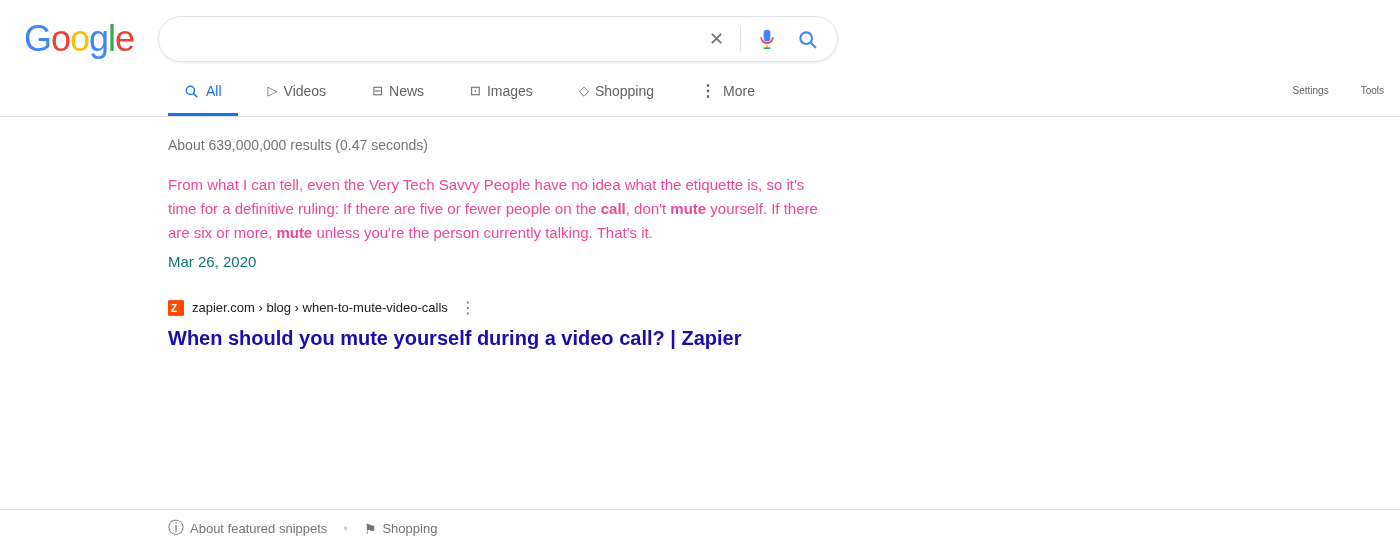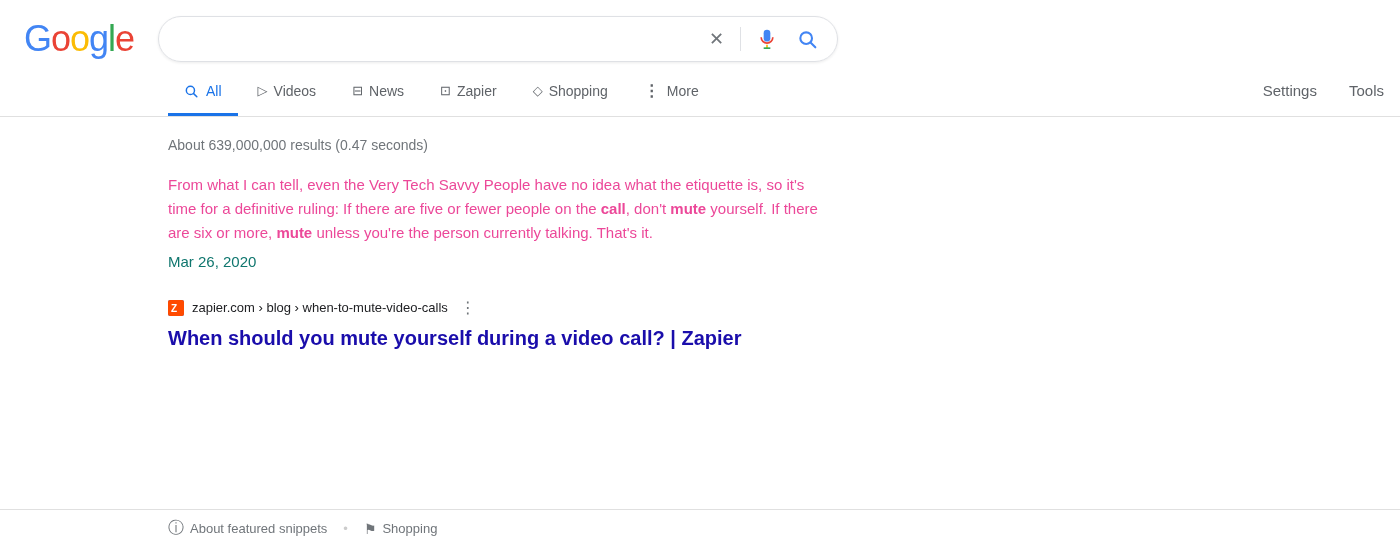--- a/index.html
+++ b/index.html
@@ -76,21 +76,21 @@
       background: #dfe1e5;
     }
 
     
     .nav-tabs {
       display: flex;
       align-items: center;
       padding: 0 0 0 168px;
       border-bottom: 1px solid #e0e0e0;
       margin-top: 4px;
-      gap: 4px;
+      gap: 14px;
     }
 
     .nav-tab {
       display: flex;
       align-items: center;
       gap: 6px;
       padding: 14px 16px;
       font-size: 14px;
       color: #5f6368;
       cursor: pointer;
@@ -104,21 +104,21 @@
 
     .nav-right {
       margin-left: auto;
       display: flex;
       align-items: center;
       gap: 0;
     }
 
     .nav-text-btn {
       padding: 14px 16px;
-      font-size: 15px;
+      font-size: 10px;
       color: #5f6368;
       cursor: pointer;
       background: none;
       border: none;
       border-bottom: 3px solid transparent;
       position: relative;
       bottom: -1px;
       text-align: center;
     }
 
@@ -274,21 +274,21 @@
   <a class="nav-tab" href="#">
     <span style="font-size:13px">▷</span>
     <span>Videos</span>
   </a>
   <a class="nav-tab" href="#">
     <span style="font-size:13px">⊟</span>
     <span>News</span>
   </a>
   <a class="nav-tab" href="#">
     <span style="font-size:13px">⊡</span>
-    <span>Zapier</span>
+    <span>Images</span>
   </a>
   <a class="nav-tab" href="#">
     <span style="font-size:13px">◇</span>
     <span>Shopping</span>
   </a>
   <a class="nav-tab" href="#">
     <span style="font-size:16px; font-weight:bold; letter-spacing:1px">⋮</span>
     <span>More</span>
   </a>
   <div class="nav-right">

